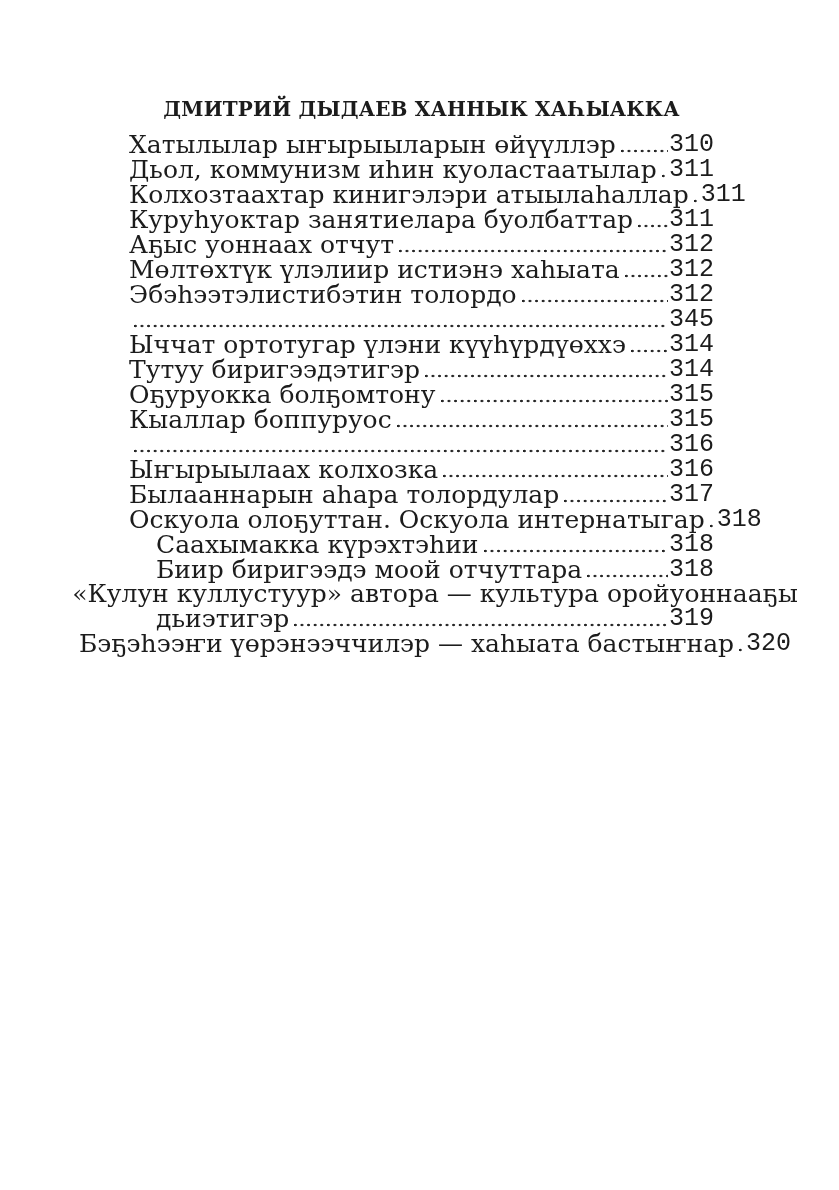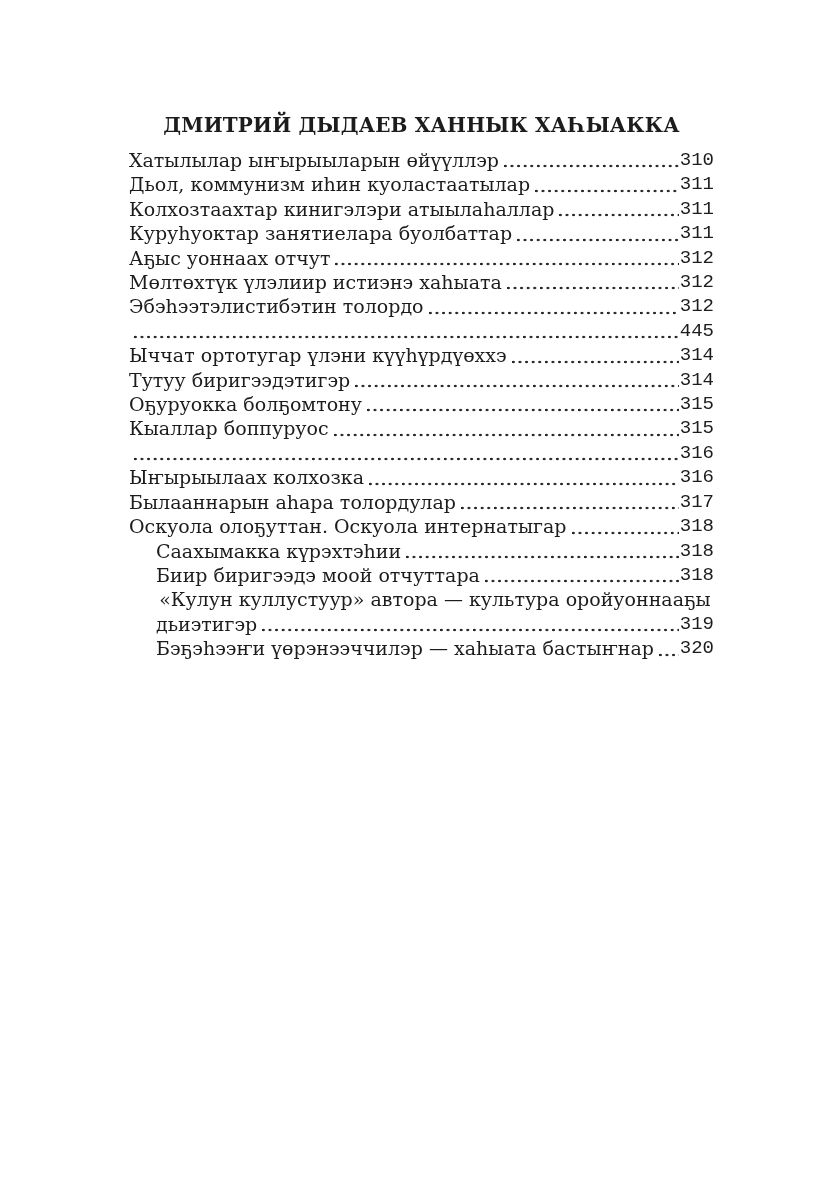--- a/index.html
+++ b/index.html
@@ -12,33 +12,33 @@
     width: 839px;
     height: 1190px;
     background: #ffffff;
     font-family: "DejaVu Serif", "Liberation Serif", serif;
     color: #1c1c1c;
     overflow: hidden;
   }
   .content {
     position: absolute;
     left: 129px;
-    top: 112px;
+    top: 96px;
     width: 585px;
   }
   .doc-title {
     text-align: center;
     font-weight: bold;
     font-size: 20px;
     line-height: 27px;
     letter-spacing: 0.2px;
     margin: 0 0 9px 0;
   }
   .toc {
-    font-size: 19px;
+    font-size: 25px;
     line-height: 24.4px;
   }
   .row {
     display: flex;
     align-items: flex-end;
   }
   .row.indent {
     padding-left: 27px;
     justify-content: center;
   }
@@ -101,21 +101,21 @@
           <span class="leader"></span>
           <span class="pnum">312</span>
         </div>
         <div class="row">
           <span class="text">Эбэһээтэлистибэтин толордо</span>
           <span class="leader"></span>
           <span class="pnum">312</span>
         </div>
         <div class="row">
           <span class="leader"></span>
-          <span class="pnum">445</span>
+          <span class="pnum">345</span>
         </div>
         <div class="row">
           <span class="text">Ыччат ортотугар үлэни күүһүрдүөххэ</span>
           <span class="leader"></span>
           <span class="pnum">314</span>
         </div>
         <div class="row">
           <span class="text">Тутуу биригээдэтигэр</span>
           <span class="leader"></span>
           <span class="pnum">314</span>

